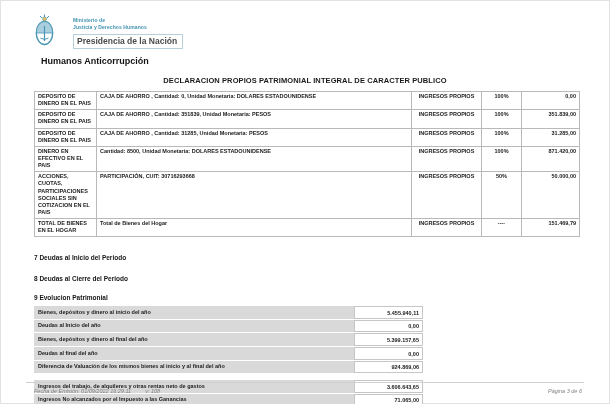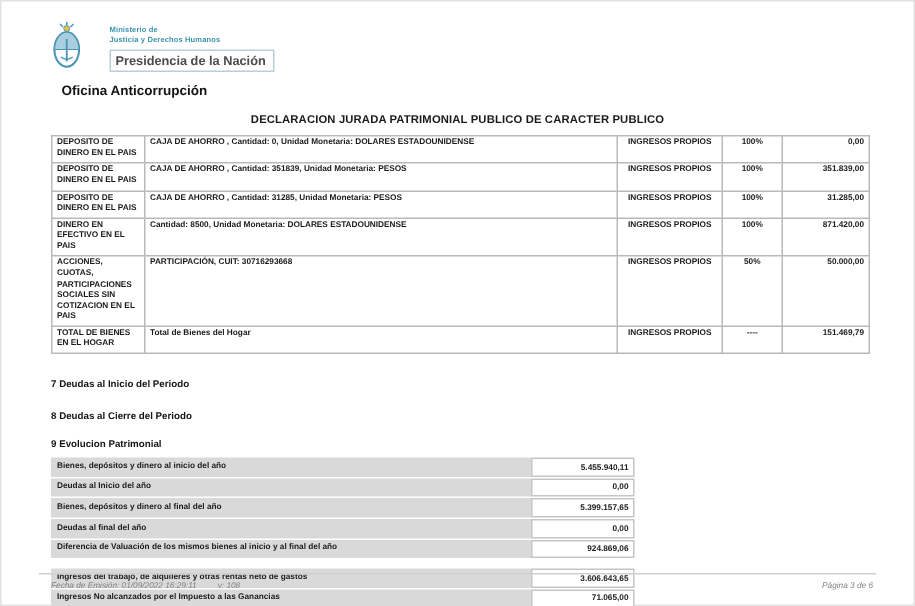--- a/index.html
+++ b/index.html
@@ -92,22 +92,22 @@
       <line x1="10.5" y1="12" x2="10.5" y2="27" stroke="#4a96b4" stroke-width="1.2"></line>
       <path d="M6.5 24 q4 3 8 0" stroke="#4a96b4" stroke-width="1" fill="none"></path>
     </svg>
     <div class="logo-text">
       <div class="ministry-small">Ministerio de</div>
       <div class="ministry-small">Justicia y Derechos Humanos</div>
       <div class="presidency-box">Presidencia de la Nación</div>
     </div>
   </div>
 
-  <div class="office-title">Oficina Anticorrupción</div>
-  <div class="doc-title">DECLARACION JURADA PATRIMONIAL PUBLICO DE CARACTER PUBLICO</div>
+  <div class="office-title">Humanos Anticorrupción</div>
+  <div class="doc-title">DECLARACION PROPIOS PATRIMONIAL INTEGRAL DE CARACTER PUBLICO</div>
 
   <table class="assets">
     <colgroup>
         <col style="width:62px">
         <col style="width:315px">
         <col style="width:70px">
         <col style="width:40px">
         <col style="width:58px">
       </colgroup>
     <tbody>

